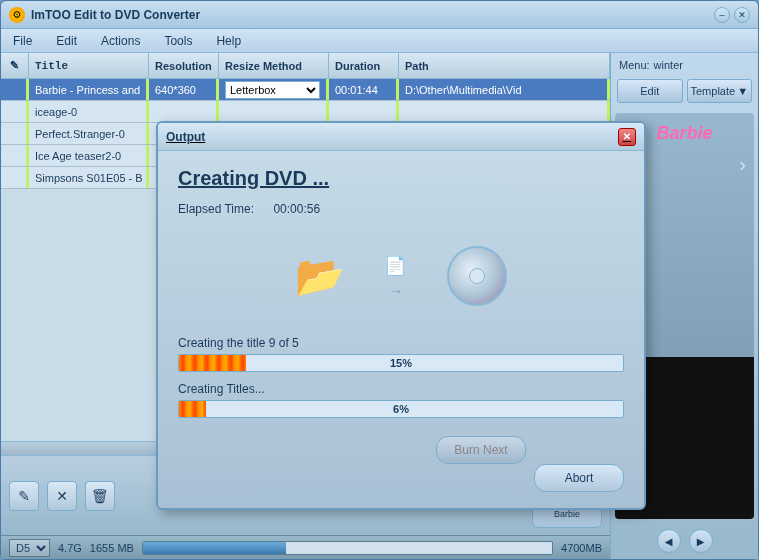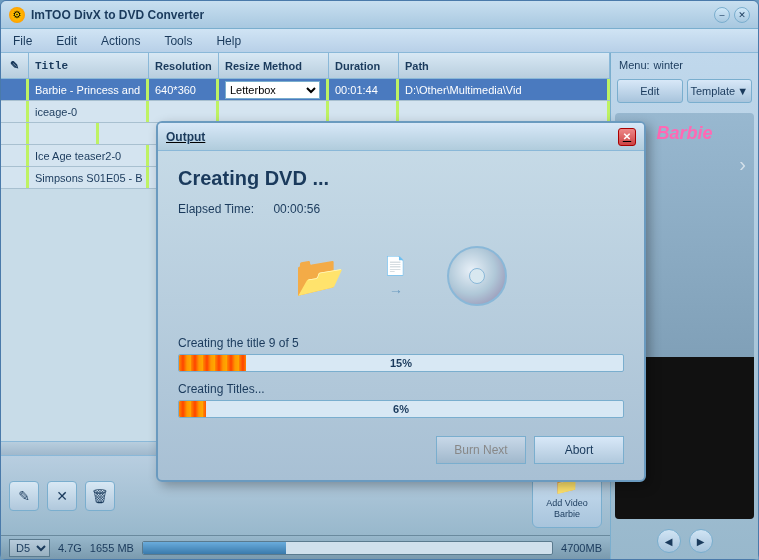--- a/index.html
+++ b/index.html
@@ -394,20 +394,21 @@
       font-weight: bold;
     }
     .dialog-content {
       padding: 16px 20px;
     }
     .dialog-main-title {
       font-size: 20px;
       font-weight: bold;
       color: #1a3a5c;
       margin-bottom: 12px;
+      text-decoration: underline;
     }
     .dialog-elapsed {
       font-size: 12px;
       color: #1a3a5c;
       margin-bottom: 20px;
     }
     .dialog-animation {
       display: flex;
       align-items: center;
       justify-content: center;
@@ -471,46 +472,47 @@
     .dialog-buttons {
       display: flex;
       justify-content: flex-end;
       gap: 8px;
       margin-top: 10px;
       padding-top: 8px;
     }
     .dialog-btn {
       width: 90px;
       height: 28px;
-      border-radius: 0;
+      border-radius: 12px;
       border: 1px solid #7aaece;
       font-size: 12px;
       cursor: pointer;
       display: flex;
       align-items: center;
       justify-content: center;
     }
     .btn-burn-next {
       background: linear-gradient(180deg, #c8d8e8, #a0b8cc);
       color: #888;
     }
     .btn-abort {
       background: linear-gradient(180deg, #d8e8f8, #b0c8dc);
       color: #1a3a5c;
+      margin-top: 28px;
     }
   </style>
 </head>
 <body>
 
 <div class="main-window" style="position:relative;">
 
   <div class="title-bar">
     <div class="title-bar-left">
       <div class="title-icon">⚙</div>
-      <span class="title-text">ImTOO DivX to DVD Converter</span>
+      <span class="title-text">ImTOO Edit to DVD Converter</span>
     </div>
     <div class="title-controls">
       <div class="title-btn">–</div>
       <div class="title-btn">✕</div>
     </div>
   </div>
 
   <div class="menu-bar">
     <span class="menu-item">File</span>
     <span class="menu-item">Edit</span>
@@ -553,20 +555,21 @@
             <div class="td td-icon"></div>
             <div class="td td-title">iceage-0</div>
             <div class="td td-resolution"></div>
             <div class="td td-resize"></div>
             <div class="td td-duration"></div>
             <div class="td td-path"></div>
           </div>
 
           <div class="table-row">
             <div class="td td-icon"></div>
+            <div class="td td-title">Perfect.Stranger-0</div>
             <div class="td td-resolution"></div>
             <div class="td td-resize"></div>
             <div class="td td-duration"></div>
             <div class="td td-path"></div>
           </div>
 
           <div class="table-row">
             <div class="td td-icon"></div>
             <div class="td td-title">Ice Age teaser2-0</div>
             <div class="td td-resolution"></div>

